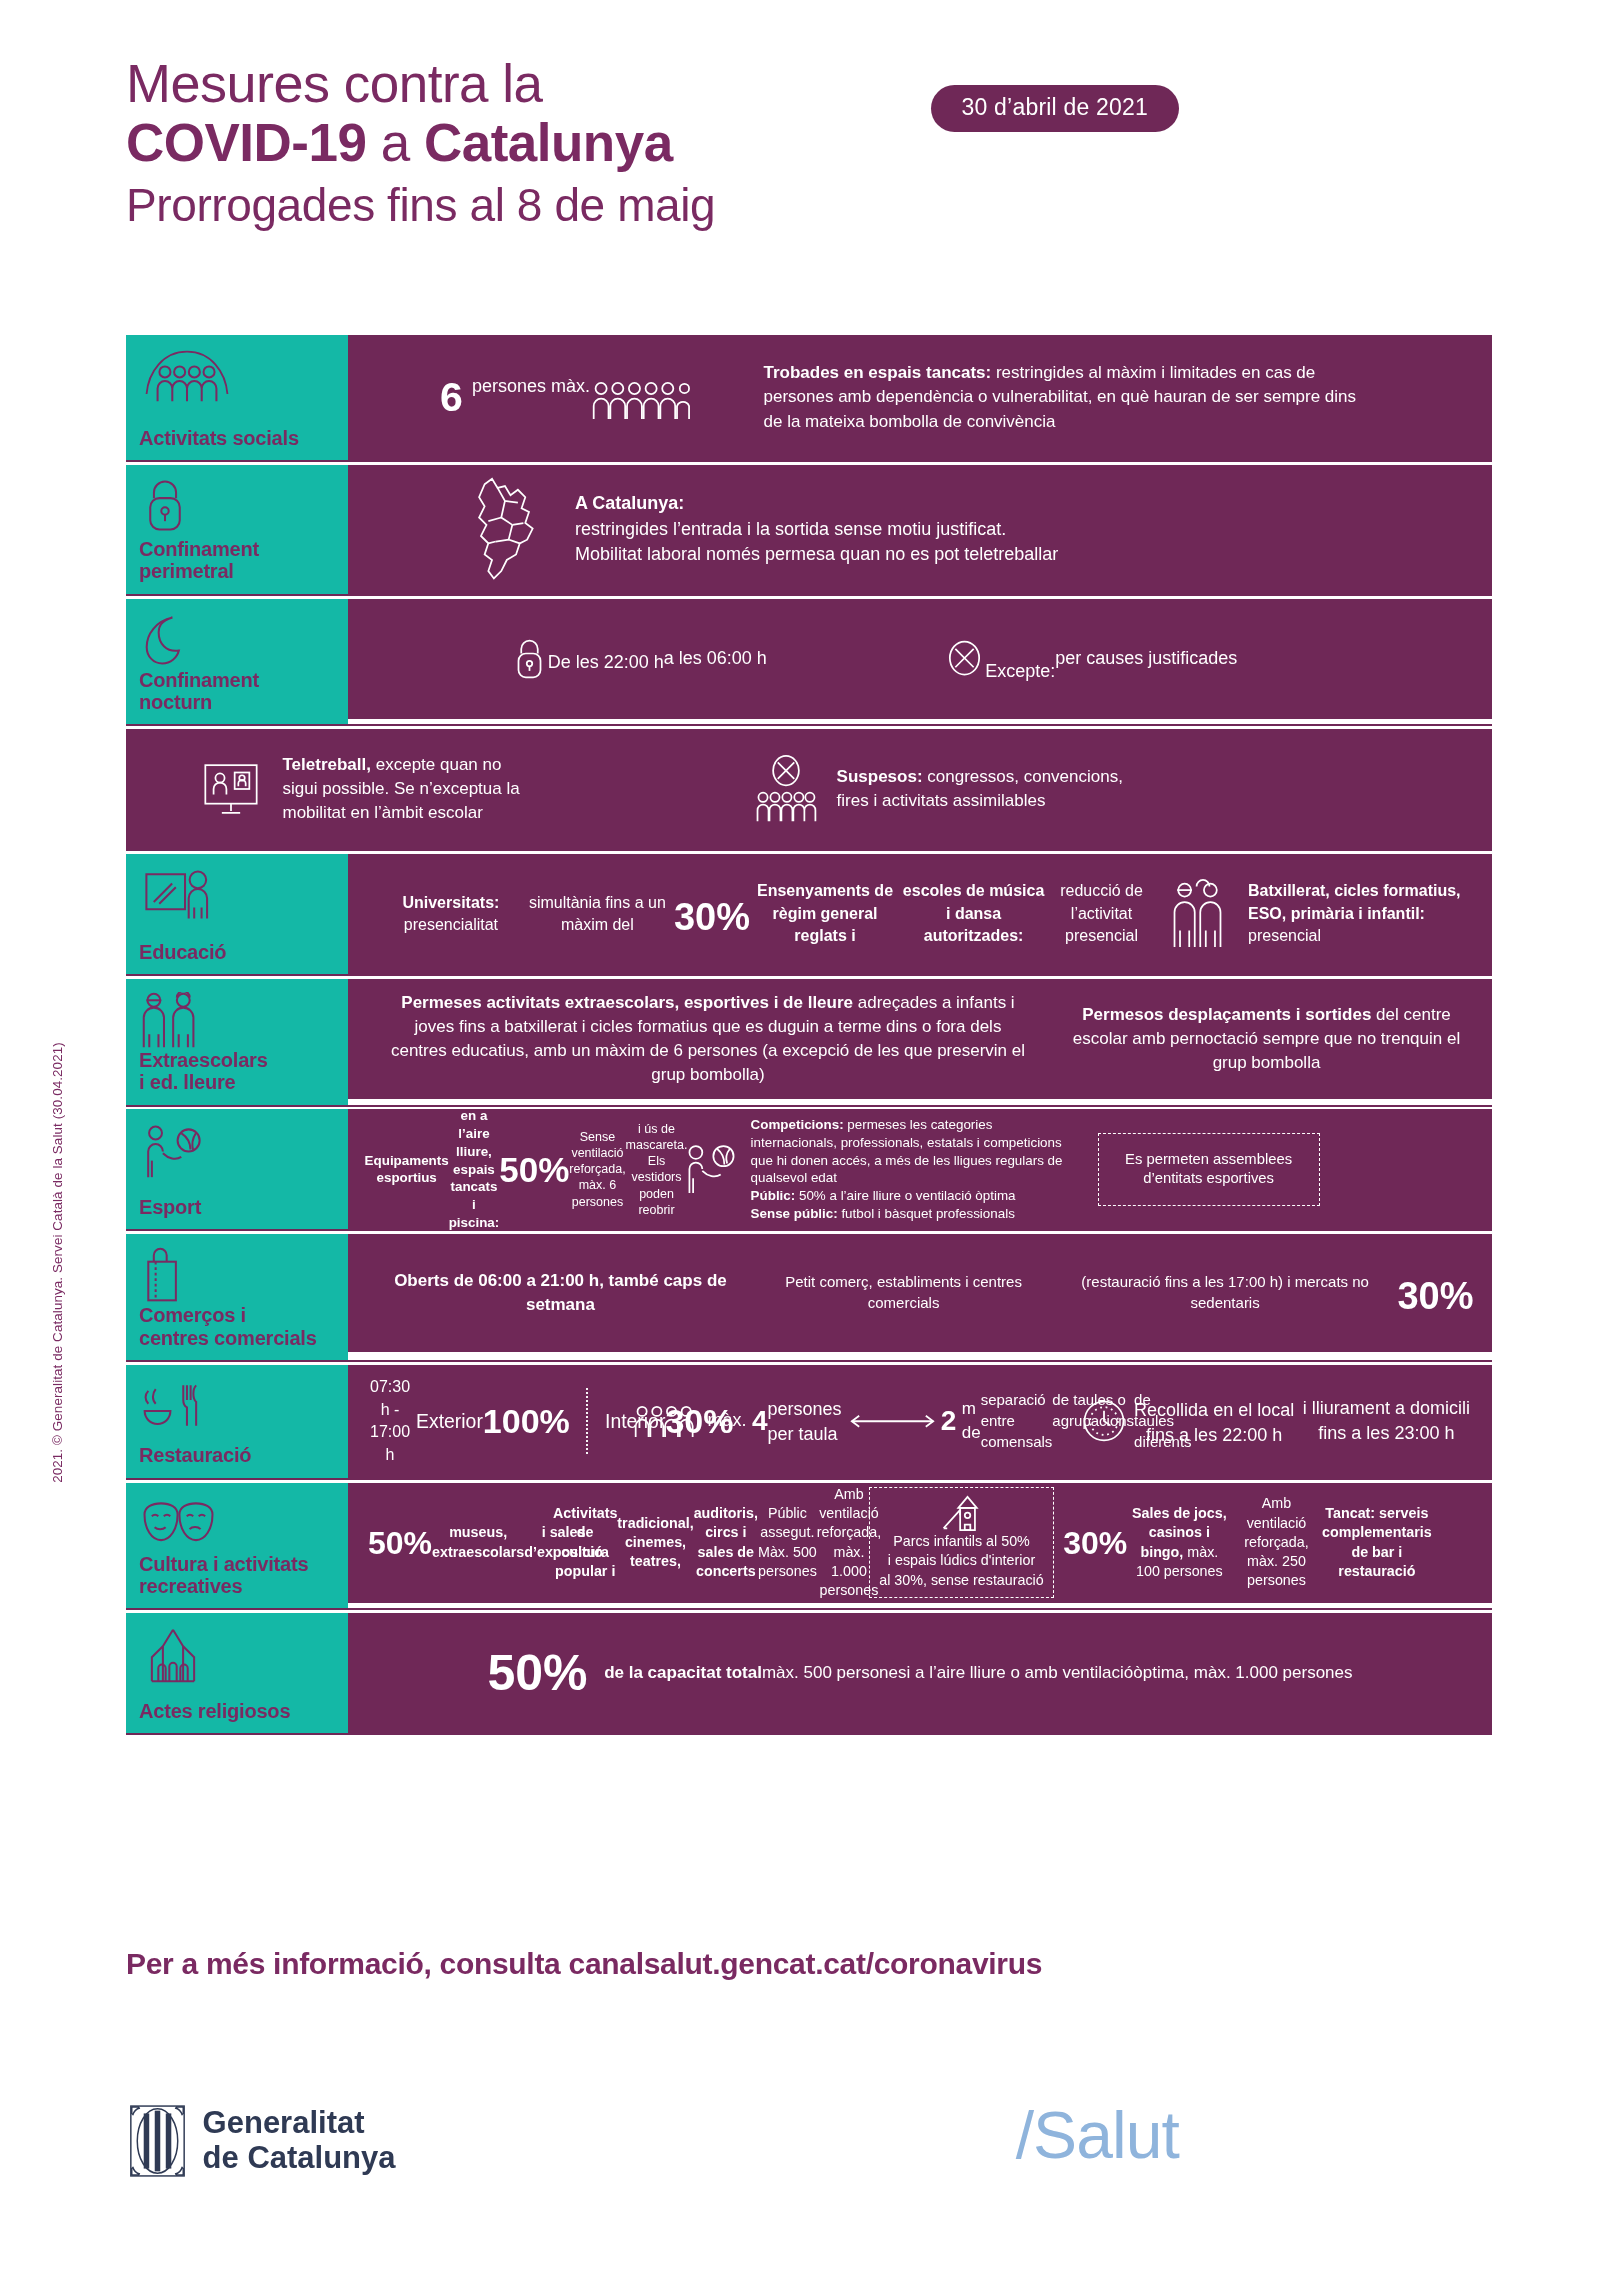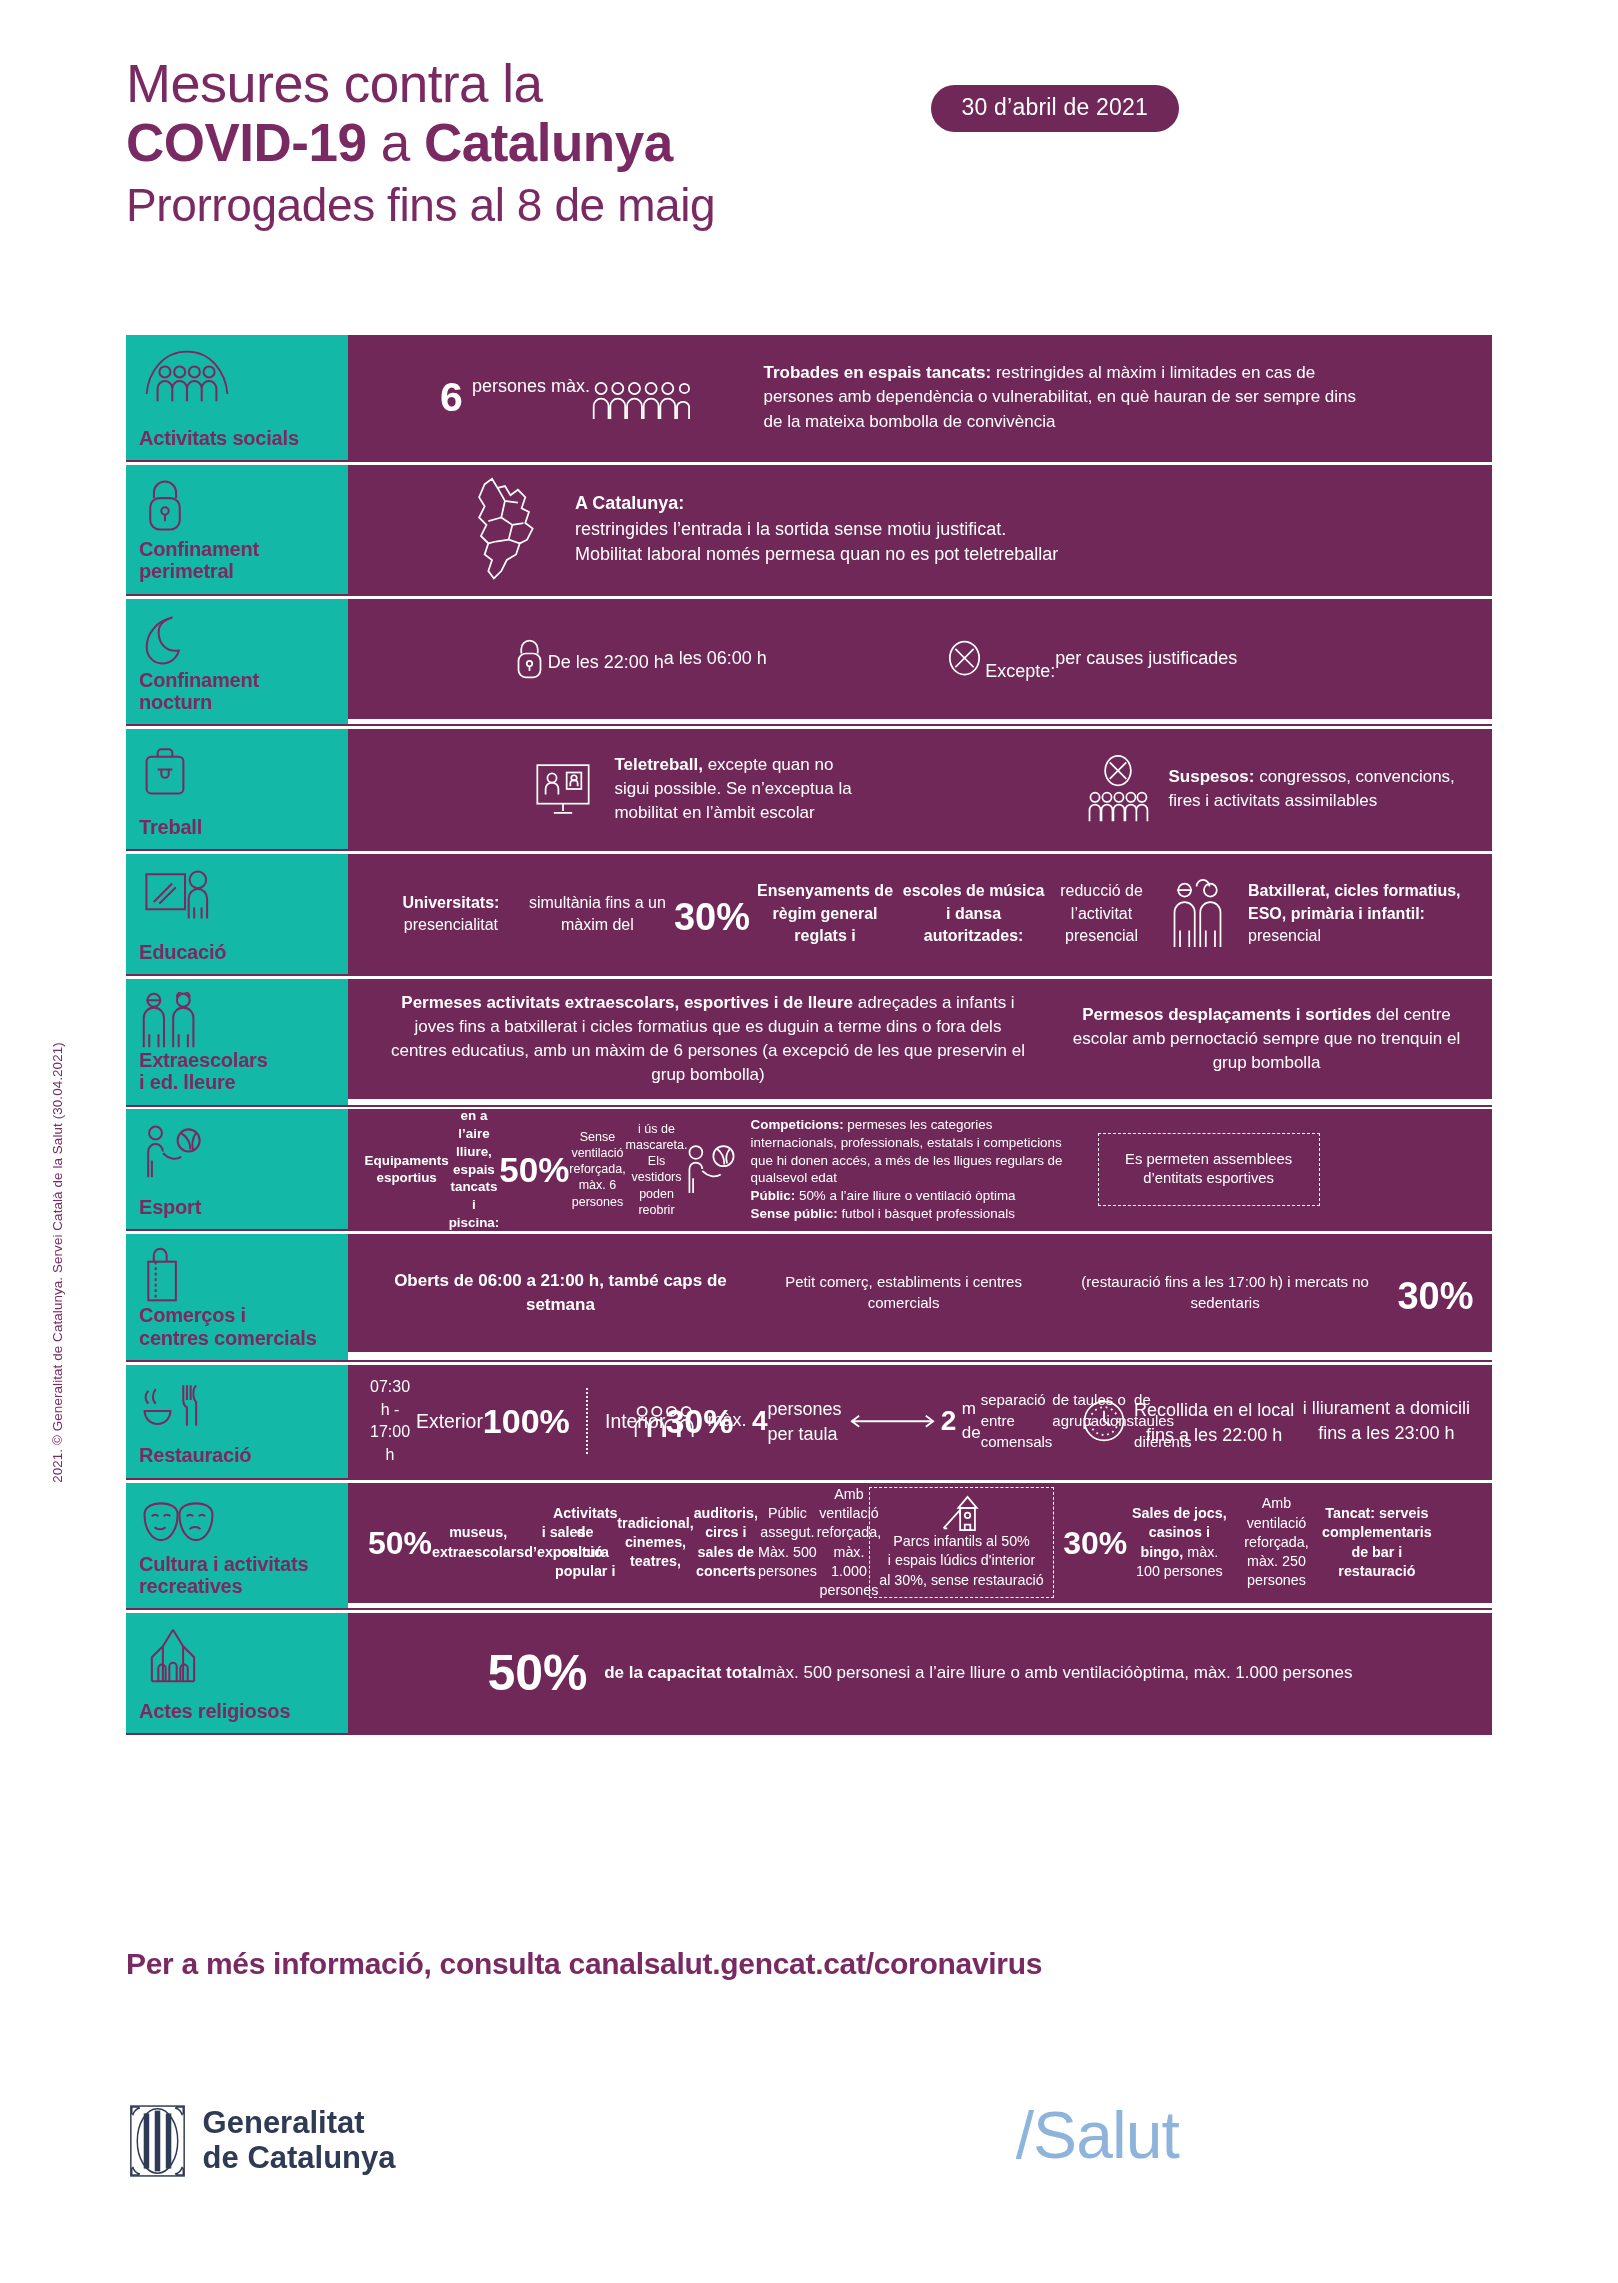--- a/index.html
+++ b/index.html
@@ -262,33 +262,21 @@
               </svg>
           </div>
           <div class="t19" style="margin-top:26px;">Excepte:</div>
           <div class="t19">per causes justificades</div>
         </div>
       </div>
     </div>
     <div class="sep-row"></div>
 
     <div class="row r-treb">
-      <div class="label-cell">
-        <div class="icon">
-          <svg width="52" height="57" viewBox="0 0 56 62">
-              <g class="ico">
-            <path d="M20 16v-4a4 4 0 0 1 4-4h8a4 4 0 0 1 4 4v4"></path>
-            <rect x="8" y="16" width="40" height="40" rx="5"></rect>
-            <path d="M20 30h16M24 30v5a4 4 0 0 0 8 0v-5"></path>
-          </g>
-            </svg>
-        </div>
-        <div class="lbl">Treball</div>
-      </div>
-      <div class="content-cell" style="padding-left:92px;justify-content:flex-end;">
+      <div class="content-cell" style="padding-left:72px;">
         <div class="blk" style="width:517px;">
           <div>
             <svg width="66" height="66" viewBox="0 0 72 72">
                 <g class="ico-w">
               <rect x="8" y="10" width="56" height="42"></rect>
               <circle cx="24" cy="24" r="5"></circle>
                   <path d="M17 42v-6a7 7 0 0 1 14 0v6"></path>
               <rect x="40" y="18" width="16" height="18"></rect>
                   <circle cx="48" cy="24" r="3"></circle>
                   <path d="M44 33v-3a4 4 0 0 1 8 0v3"></path>

